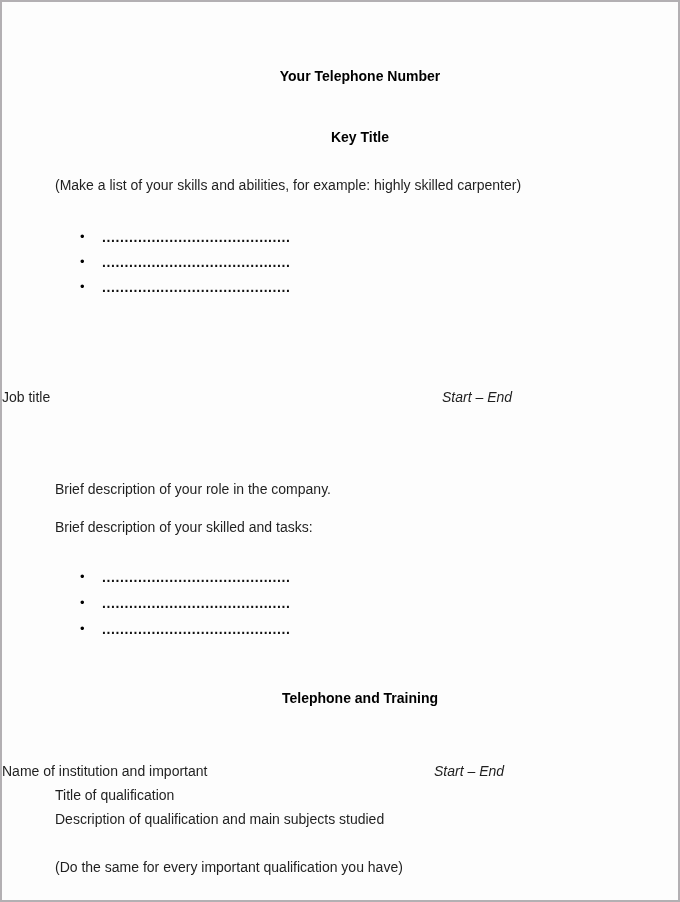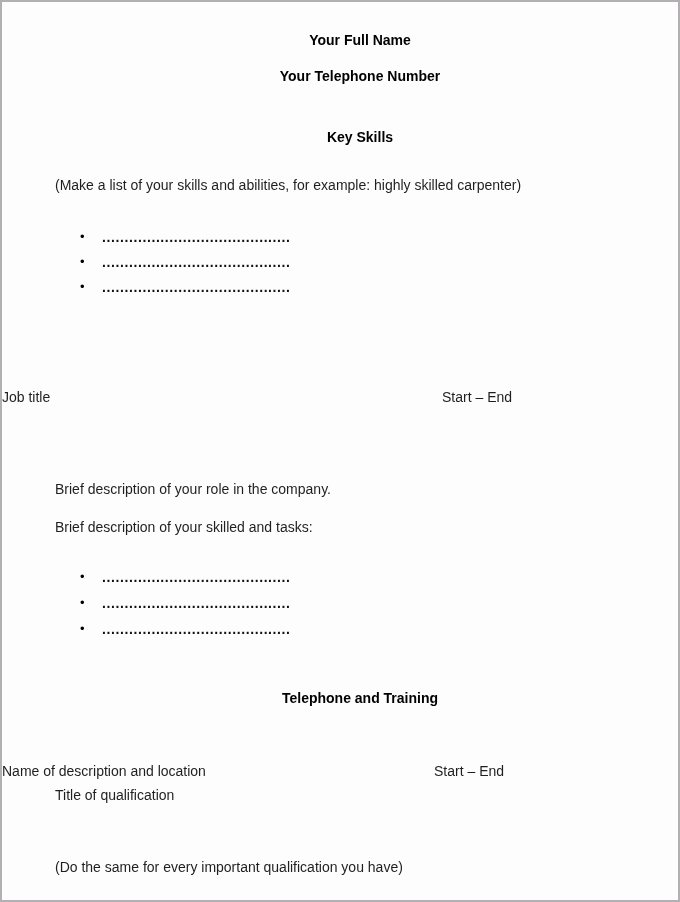--- a/index.html
+++ b/index.html
@@ -30,20 +30,21 @@
   .row {
     position: absolute;
     left: 0;
     right: 0;
     line-height: 17px;
   }
   .date {
     position: absolute;
     top: 0;
     left: 440px;
+    font-style: italic;
   }
   .date-edu { left: 432px; }
   .bullet-line {
     position: absolute;
     left: 78px;
     right: 13px;
     display: flex;
     align-items: center;
     line-height: 16px;
   }
@@ -59,25 +60,24 @@
     color: #111111;
     white-space: nowrap;
     overflow: hidden;
   }
 </style>
 </head>
 <body>
 
 <div class="page">
 
-  <div class="abs center bold" style="top:30px">Your Full Name</div>
 
   <div class="abs center bold" style="top:66px">Your Telephone Number</div>
 
-  <div class="abs center bold" style="top:127px">Key Skills</div>
+  <div class="abs center bold" style="top:127px">Key Title</div>
 
   <div class="abs" style="top:175px">(Make a list of your skills and abilities, for example: highly skilled carpenter)</div>
 
   <div class="bullet-line" style="top:227px">
     <span class="bullet-glyph">•</span>
     <span class="dots">..........................................</span>
   </div>
   <div class="bullet-line" style="top:252px">
     <span class="bullet-glyph">•</span>
     <span class="dots">..........................................</span>
@@ -108,22 +108,23 @@
     <span class="dots">..........................................</span>
   </div>
   <div class="bullet-line" style="top:619px">
     <span class="bullet-glyph">•</span>
     <span class="dots">..........................................</span>
   </div>
 
   <div class="abs center bold" style="top:688px">Telephone and Training</div>
 
   <div class="row" style="top:761px">
-    <span>Name of description and location</span>
+    <span>Name of institution and important</span>
     <span class="date date-edu">Start – End</span>
   </div>
 
   <div class="abs" style="top:785px">Title of qualification</div>
 
+  <div class="abs" style="top:809px">Description of qualification and main subjects studied</div>
 
   <div class="abs" style="top:857px">(Do the same for every important qualification you have)</div>
 
 </div>
 
 </body></html>

